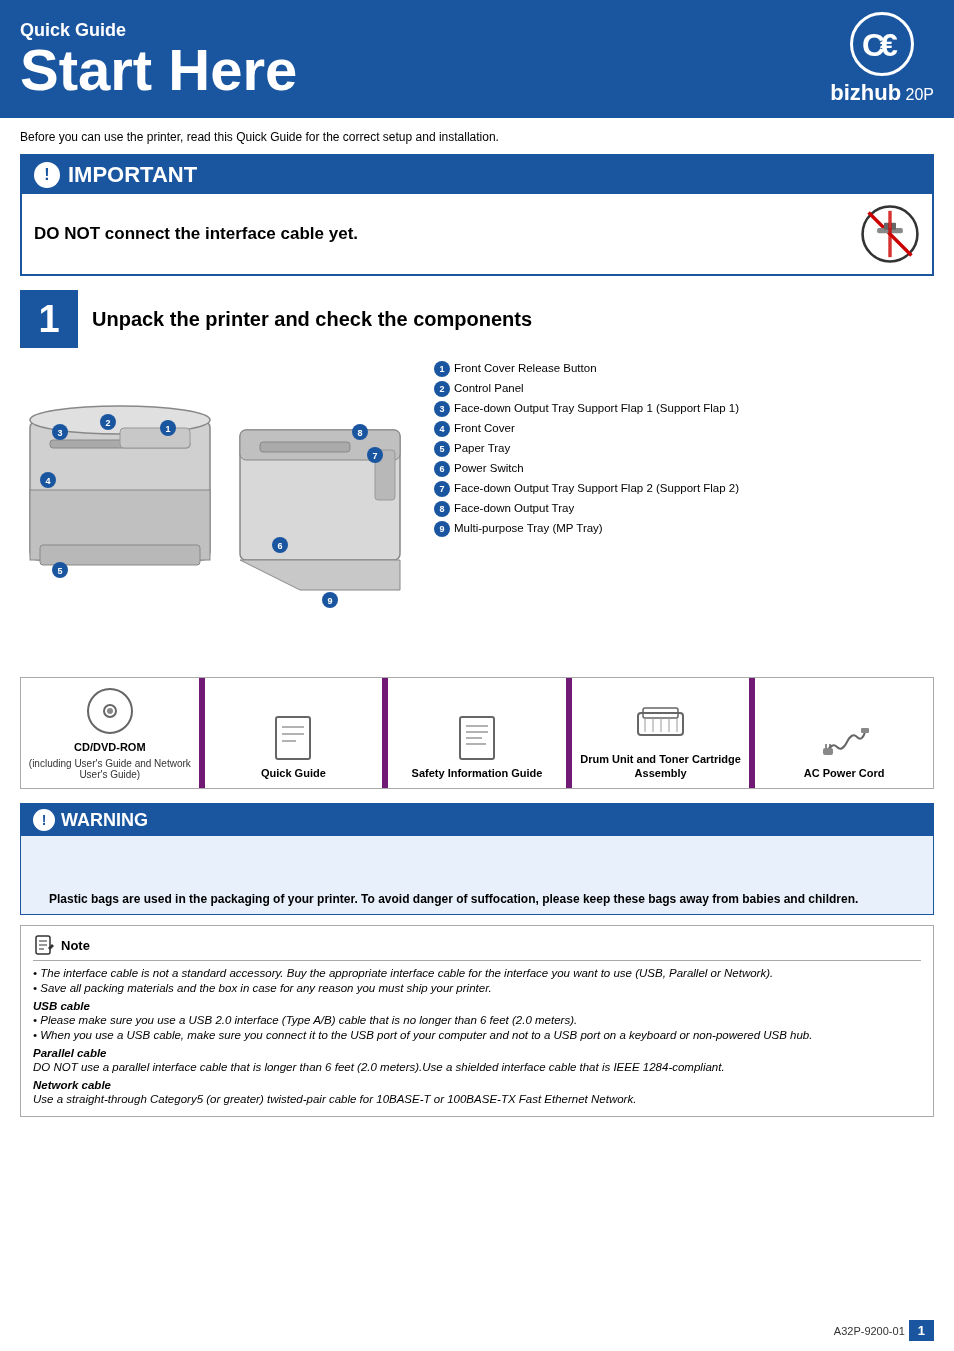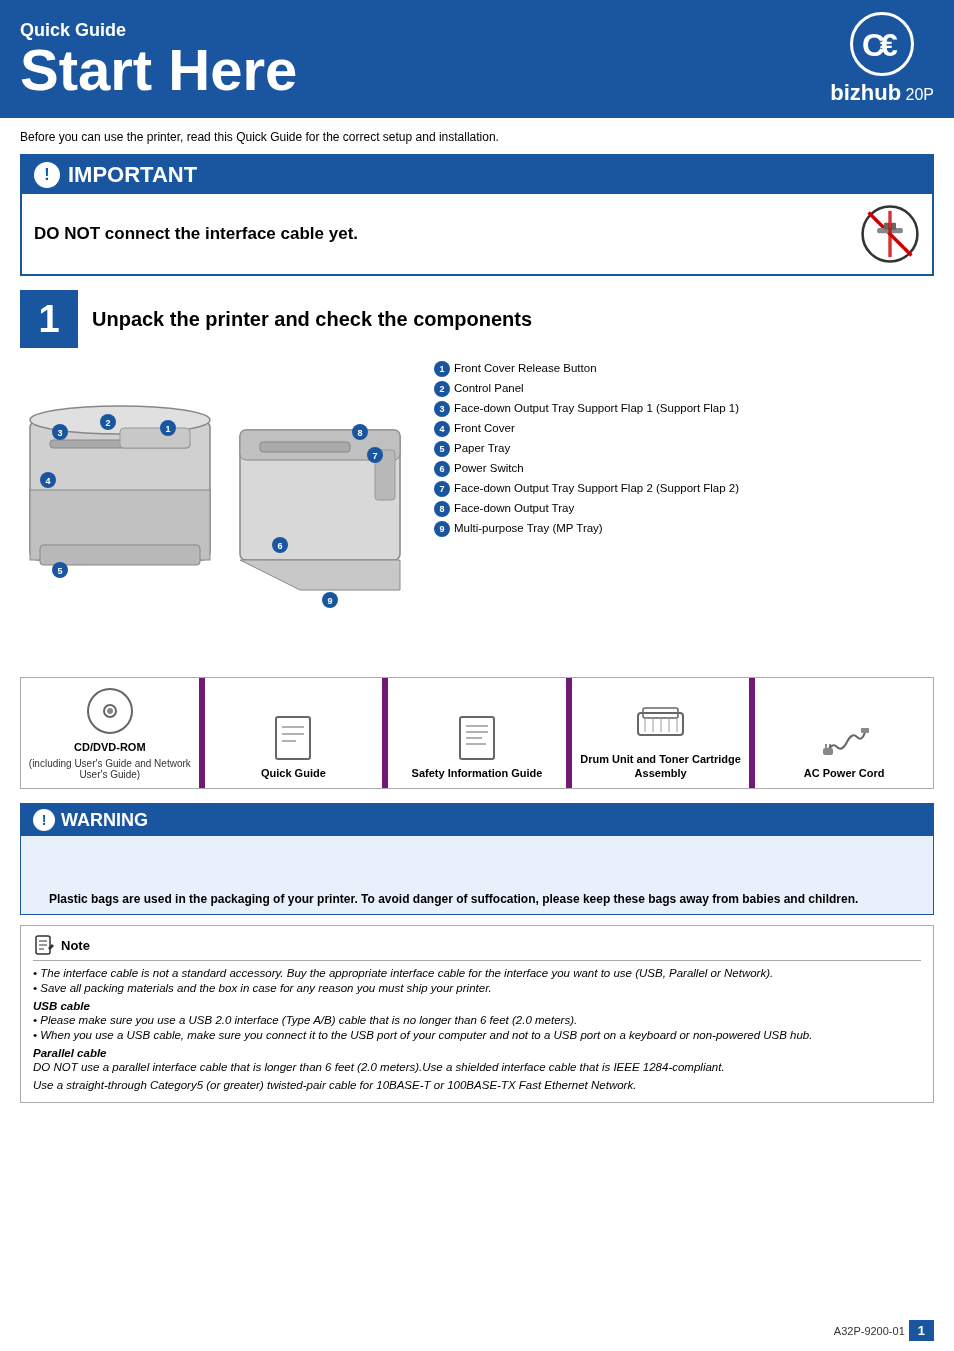--- a/index.html
+++ b/index.html
@@ -553,20 +553,21 @@
         <ul>
           <li>Please make sure you use a USB 2.0 interface (Type A/B) cable that is no longer than 6 feet (2.0 meters).</li>
           <li>When you use a USB cable, make sure you connect it to the USB port of your computer and not to a USB port on a keyboard or non-powered USB hub.</li>
         </ul>
       </div>
       <div class="note-subsection">
         <div class="note-subsection-title">Parallel cable</div>
         <p>DO NOT use a parallel interface cable that is longer than 6 feet (2.0 meters).Use a shielded interface cable that is IEEE 1284-compliant.</p>
       </div>
       <div class="note-subsection">
+        <div class="note-subsection-title">Network cable</div>
         <p>Use a straight-through Category5 (or greater) twisted-pair cable for 10BASE-T or 100BASE-TX Fast Ethernet Network.</p>
       </div>
     </div>
   </div>
 
 </div>
 
 <div class="page-footer">
   <span>A32P-9200-01</span>
   <div class="page-number-box">1</div>

